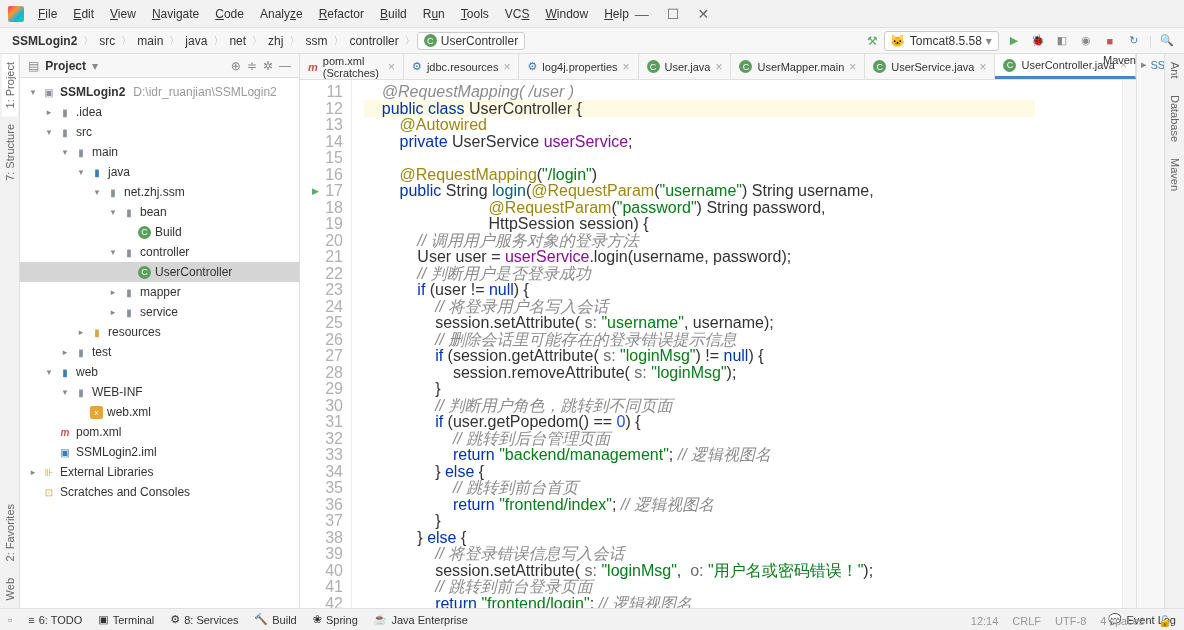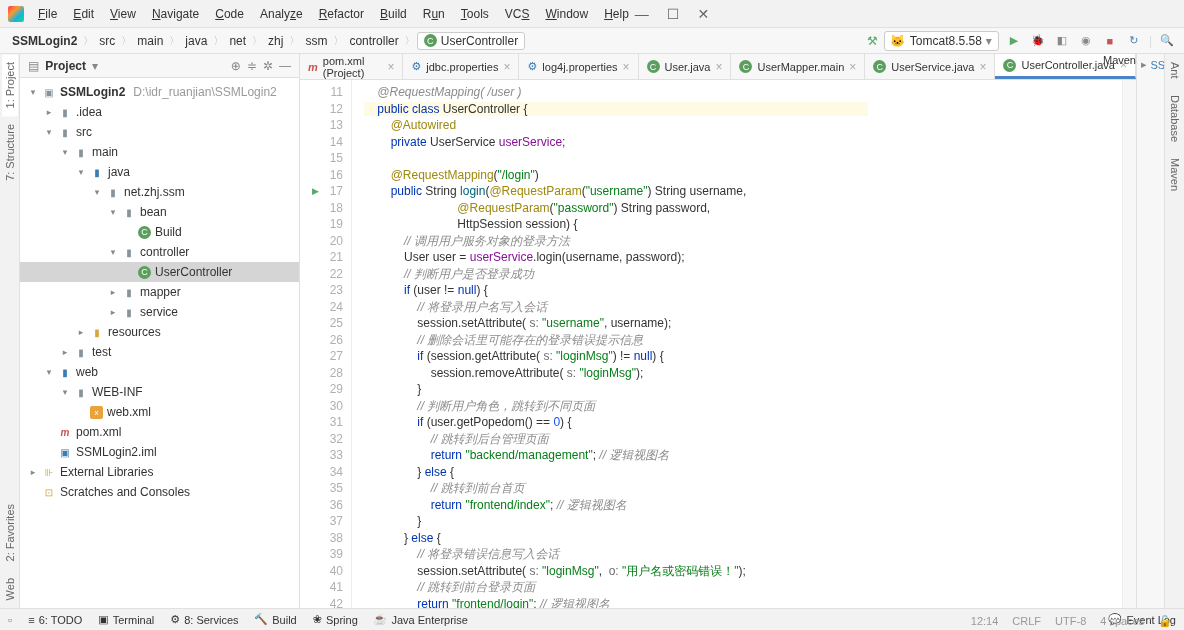--- a/index.html
+++ b/index.html
@@ -49,21 +49,21 @@
 .xml-icon { background: #e8a33d; color: #fff; border-radius: 2px; width: 13px; height: 13px; font-size: 8px; }
 .proj-name { font-weight: bold; }
 .proj-path { color: #999; margin-left: 4px; }
 
 
 .editor { flex: 1; display: flex; flex-direction: column; }
 .tabs { height: 26px; display: flex; align-items: stretch; border-bottom: 1px solid #e0e0e0; background: #f7f7f7; overflow: hidden; }
 .tab { display: flex; align-items: center; padding: 0 8px; gap: 5px; border-right: 1px solid #e0e0e0; font-size: 11px; cursor: default; }
 .tab.active { background: #fff; border-bottom: 3px solid #4a86c7; }
 .tab .close { color: #aaa; font-size: 12px; }
-.code-area { flex: 1; display: flex; font-family: "JetBrains Mono", Consolas, monospace; font-size: 12px; line-height: 16.5px; overflow: hidden; }
+.code-area { flex: 1; display: flex; font-family: "JetBrains Mono", Consolas, monospace; font-size: 16px; line-height: 16.5px; overflow: hidden; }
 .gutter { width: 52px; background: #fff; text-align: right; color: #b0b0b0; padding: 4px 8px 4px 0; border-right: 1px solid #eee; }
 .gutter div { height: 16.5px; position: relative; }
 .code { flex: 1; padding: 4px 0 4px 12px; white-space: pre; background: #fff; position: relative; }
 .code div { height: 16.5px; }
 .marker-bar { width: 14px; background: #f7f7f7; border-left: 1px solid #eee; }
 .kw { color: #0033b3; }
 .str { color: #067d17; }
 .ann { color: #9e880d; }
 .cm { color: #8c8c8c; font-style: italic; }
 .fn { color: #00627a; }
@@ -283,26 +283,26 @@
           <span class="ficon" style="color:#d9a441">⊡</span>
           <span>Scratches and Consoles</span>
         </div>
     </div>
   </div>
 
   <div class="editor">
     <div class="tabs" id="tabs-container">
         <div class="tab">
           <span style="color:#c75450;font-style:italic;font-weight:bold">m</span>
-          <span>pom.xml (Project)</span>
+          <span>pom.xml (Scratches)</span>
           <span class="close">×</span>
         </div>
         <div class="tab">
           <span style="color:#3b7cb3">⚙</span>
-          <span>jdbc.properties</span>
+          <span>jdbc.resources</span>
           <span class="close">×</span>
         </div>
         <div class="tab">
           <span style="color:#3b7cb3">⚙</span>
           <span>log4j.properties</span>
           <span class="close">×</span>
         </div>
         <div class="tab">
           <span class="ficon class-icon">C</span>
           <span>User.java</span>

